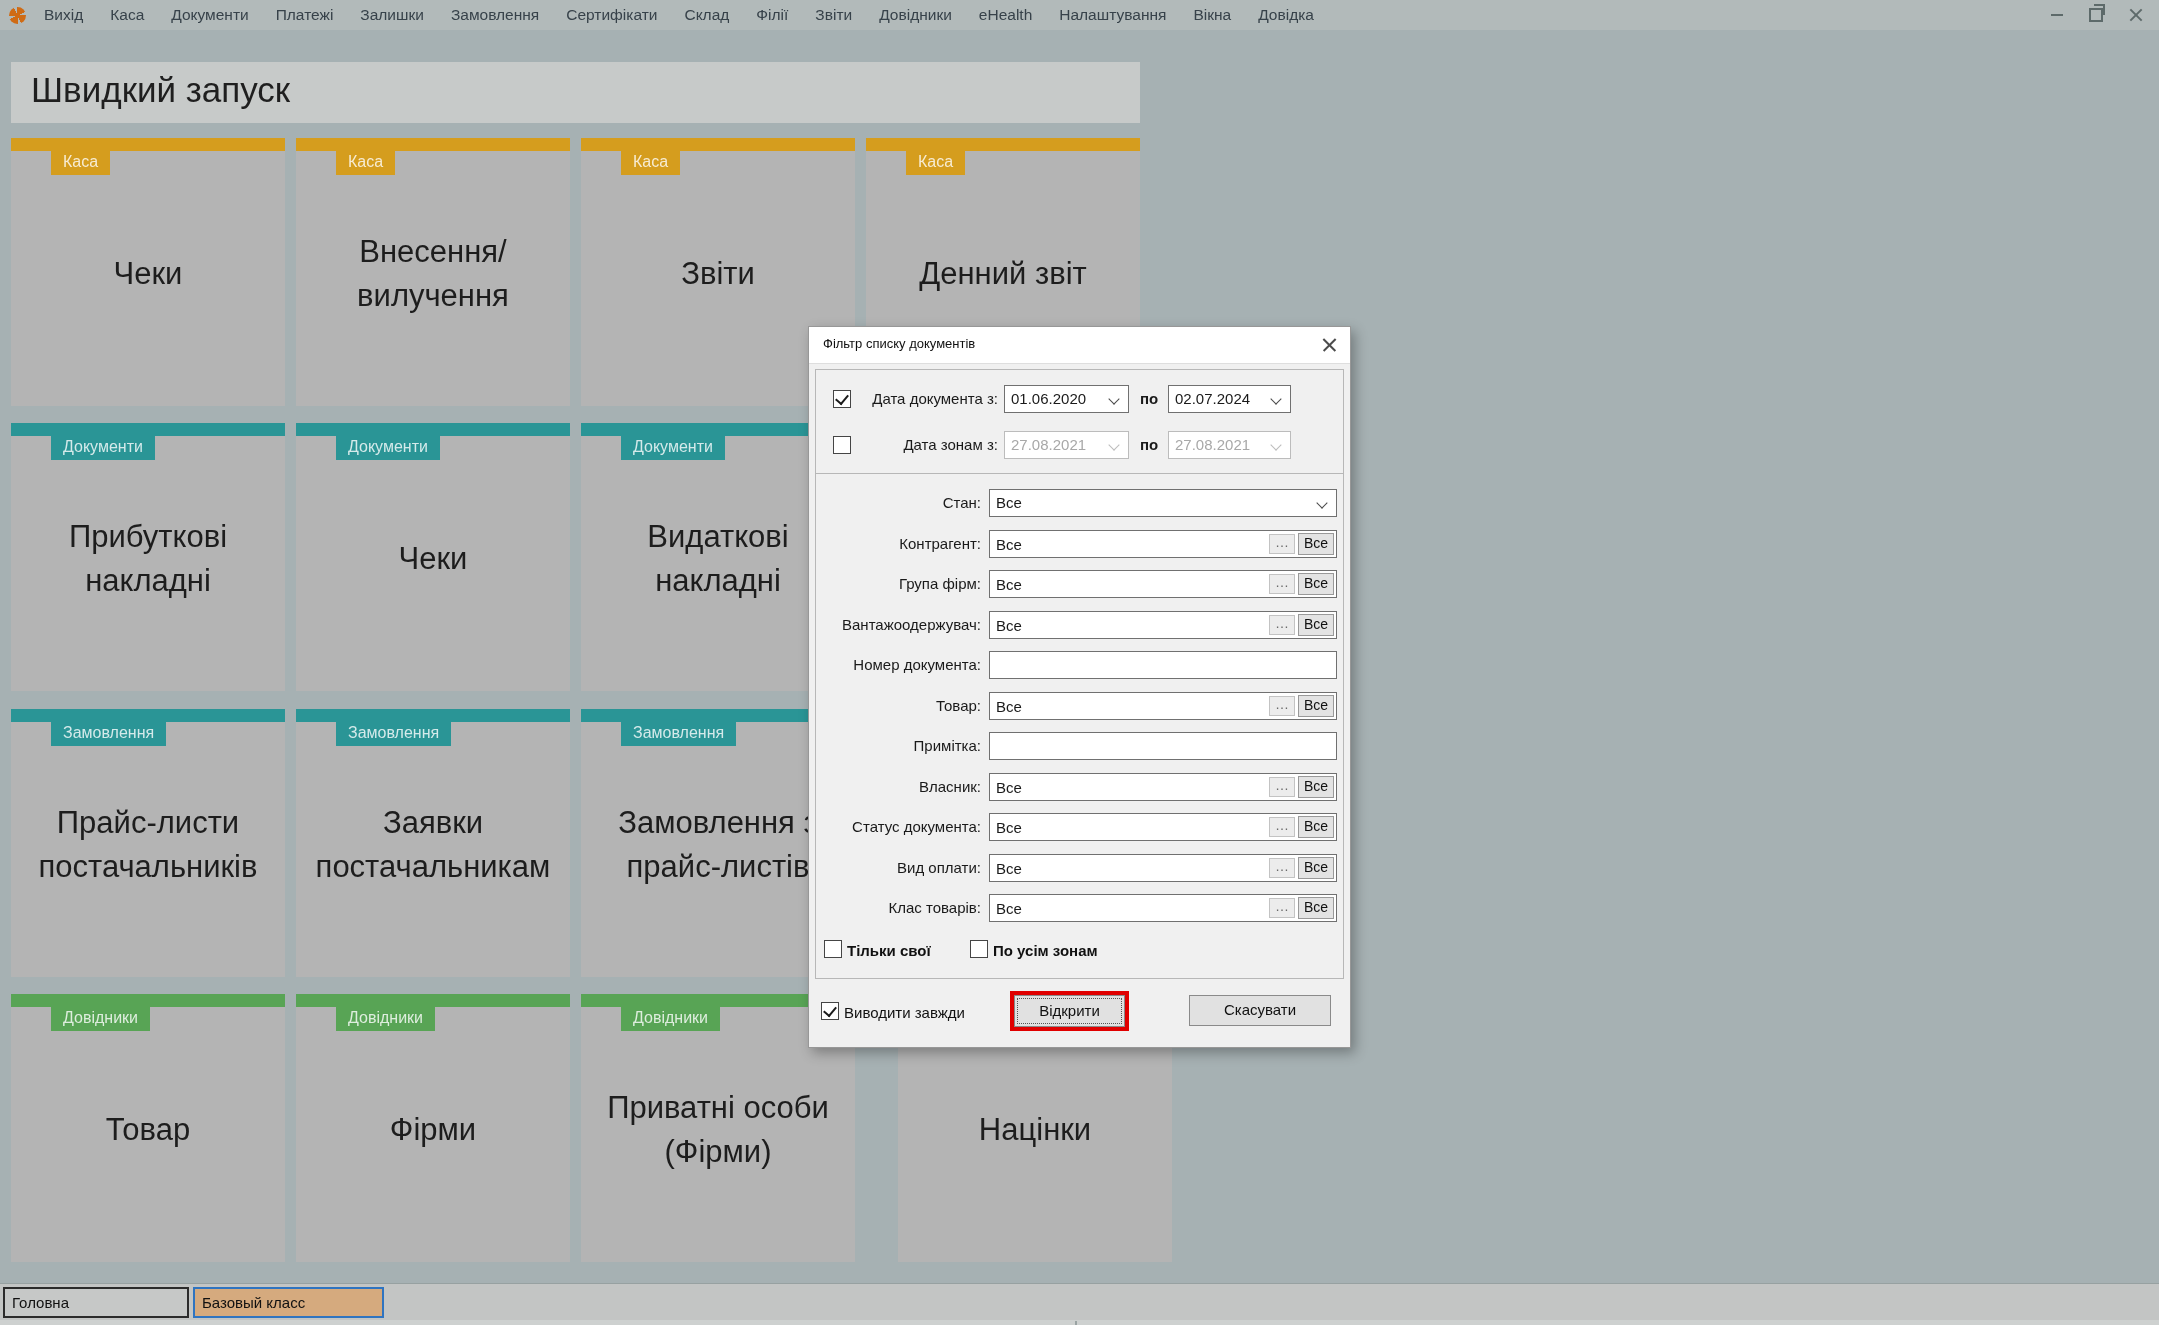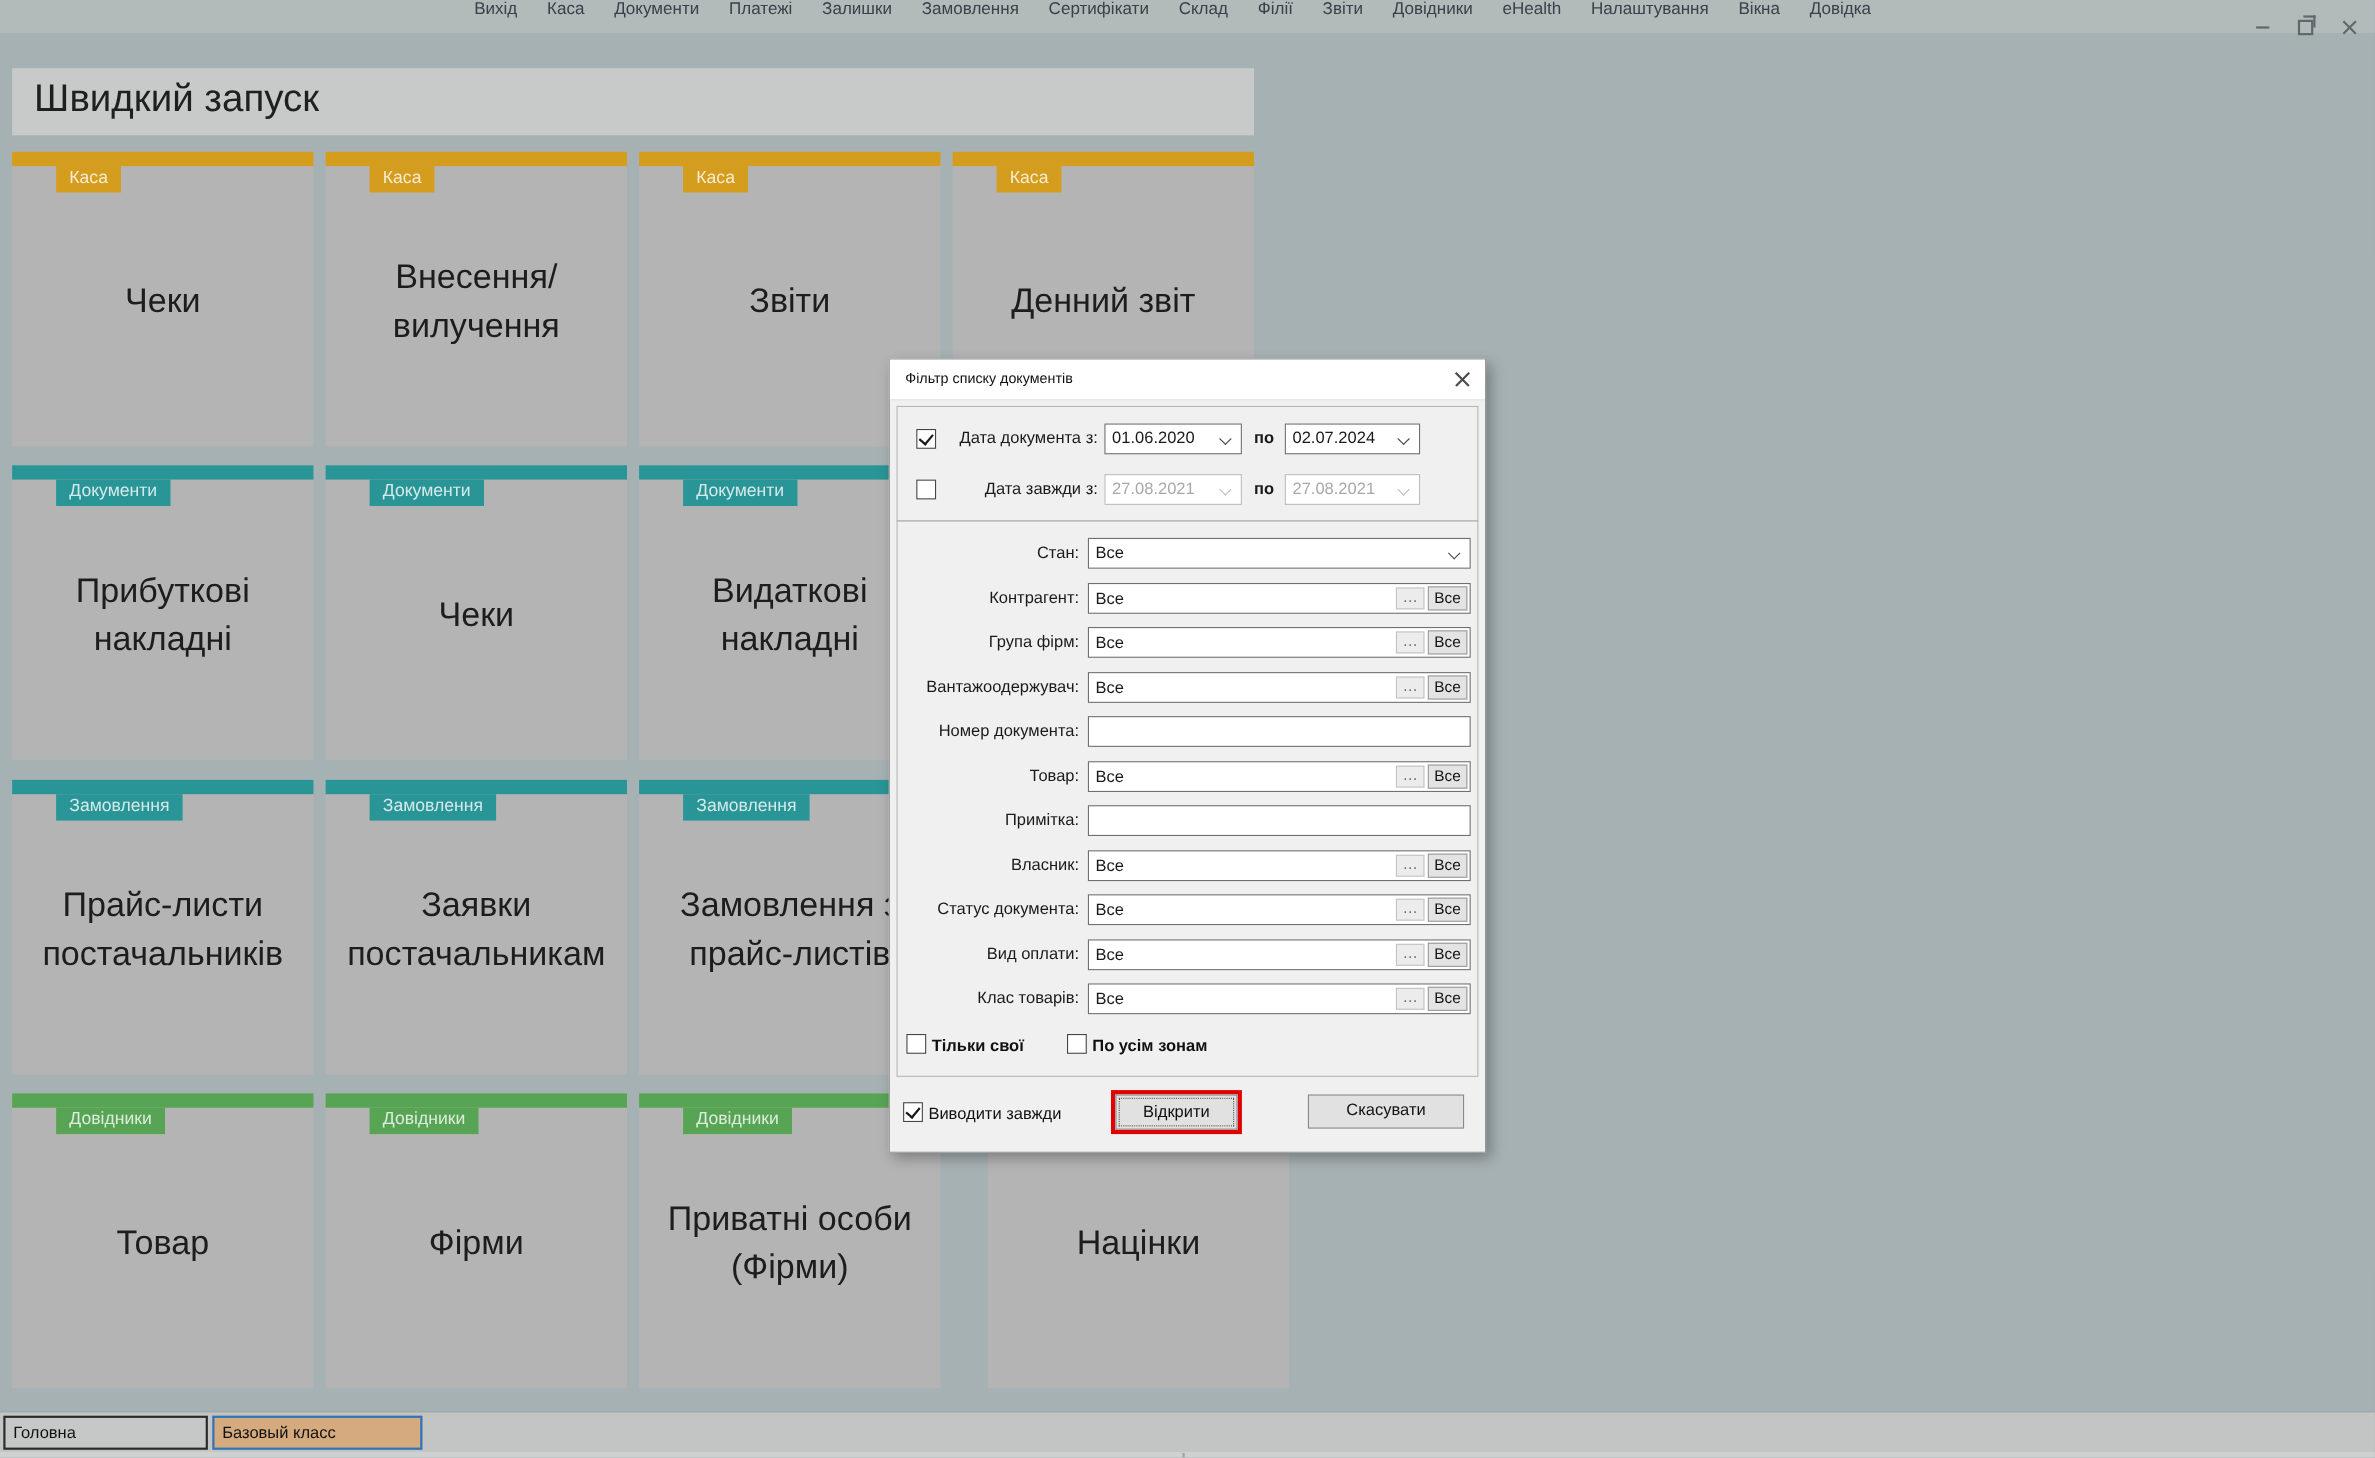--- a/index.html
+++ b/index.html
@@ -3,21 +3,21 @@
 <meta charset="utf-8">
 <style>
   html,body{margin:0;padding:0;}
   body{
     width:2159px;height:1325px;position:relative;overflow:hidden;
     background:#a6b1b3;
     font-family:"Liberation Sans", sans-serif;
     -webkit-font-smoothing:antialiased;
   }
   
-  .menubar{position:absolute;top:0;left:0;width:100%;height:30px;background:#b2baba;display:flex;align-items:center;flex-direction:column;}
+  .menubar{position:absolute;top:0;left:0;width:100%;height:30px;background:#b2baba;display:flex;align-items:center;}
   .logo{width:17px;height:17px;margin:0 18px 0 9px;border-radius:50%;
     background:conic-gradient(#cf6b15 0 65deg,transparent 65deg 90deg,#cf6b15 90deg 155deg,transparent 155deg 180deg,#cf6b15 180deg 245deg,transparent 245deg 270deg,#cf6b15 270deg 335deg,transparent 335deg);}
   .menu-item{font-size:15.5px;color:#37424a;margin-right:27px;white-space:nowrap;cursor:default;}
   .win-controls{margin-left:auto;display:flex;align-items:center;gap:26px;margin-right:16px;}
   .ic-min{width:12px;height:2px;background:#5d6a6a;}
   .ic-restore{width:10px;height:10px;border:2px solid #5d6a6a;position:relative;}
   .ic-restore::before{content:"";position:absolute;left:3px;top:-6px;width:9px;height:9px;border:2px solid #5d6a6a;border-left:none;border-bottom:none;}
   .ic-close{width:14px;height:14px;position:relative;}
   .ic-close::before,.ic-close::after{content:"";position:absolute;left:-1px;top:6px;width:16px;height:2px;background:#5d6a6a;}
   .ic-close::before{transform:rotate(45deg);}
@@ -191,21 +191,21 @@
       <div class="combo" style="left: 195px; top: 58px; width: 125px;">
         <span class="value">01.06.2020</span>
         <i class="chev"></i>
       </div>
       <div class="dlg-between" style="left: 331px; top: 63px;">по</div>
       <div class="combo" style="left: 359px; top: 58px; width: 123px;">
         <span class="value">02.07.2024</span>
         <i class="chev"></i>
       </div>
       <div class="checkbox" style="left: 24px; top: 109px;"></div>
-      <div class="dlg-label" style="left: 46px; top: 109px; width: 143px;">Дата завжди з:</div>
+      <div class="dlg-label" style="left: 46px; top: 109px; width: 143px;">Дата зонам з:</div>
       <div class="combo disabled" style="left: 195px; top: 104px; width: 125px;">
         <span class="value">27.08.2021</span>
         <i class="chev"></i>
       </div>
       <div class="dlg-between" style="left: 331px; top: 109px;">по</div>
       <div class="combo disabled" style="left: 359px; top: 104px; width: 123px;">
         <span class="value">27.08.2021</span>
         <i class="chev"></i>
       </div>
       <div class="dlg-label" style="left: 8px; top: 167px; width: 164px;">Стан:</div>

